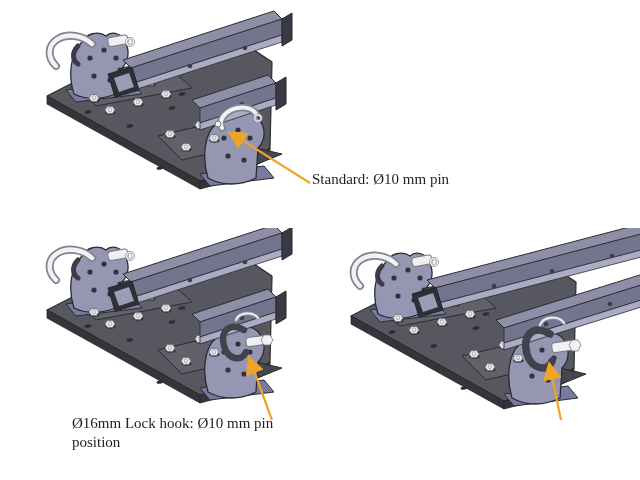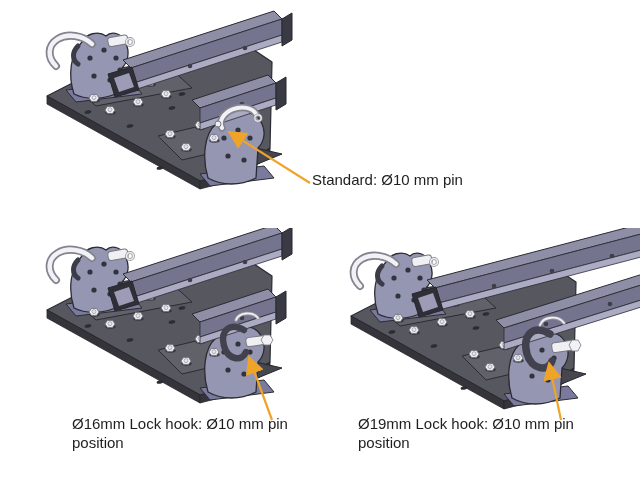--- a/index.html
+++ b/index.html
@@ -1,17 +1,17 @@
 <!DOCTYPE html>
 <html><head>
 <meta charset="utf-8">
 <style>
   html,body{margin:0;padding:0;background:#ffffff;}
   #page{position:relative;width:640px;height:480px;background:#ffffff;overflow:hidden;
-        font-family:Liberation Sans, sans-serif;}
+        font-family:Liberation Serif, serif;}
   .scene{position:absolute;}
   .fig-label{position:absolute;font-size:15px;line-height:19px;color:#1E1E1E;}
   .nowrap{white-space:nowrap;}
   .wrap{width:250px;margin-left:20px;}
   svg{display:block;}
 </style>
 </head>
 <body>
 
 <div id="page">
@@ -176,15 +176,14 @@
   <svg class="scene" style="left:0;top:0" width="640" height="480" viewBox="0 0 640 480">
     <line x1="310" y1="183" x2="229" y2="132" stroke="#EFA428" stroke-width="2.2" marker-end="url(#arr)"></line>
     <line x1="272" y1="420" x2="249" y2="357" stroke="#EFA428" stroke-width="2.2" marker-end="url(#arr)"></line>
     <line x1="561" y1="420" x2="549" y2="363" stroke="#EFA428" stroke-width="2.2" marker-end="url(#arr)"></line>
   </svg>
 
   <div class="fig-label nowrap" style="left:312px;top:170px">Standard: Ø10 mm pin</div>
 
   <div class="fig-label wrap" style="left:52px;top:414px">Ø16mm Lock hook: Ø10 mm pin position</div>
 
-  <div class="fig-label wrap" style="left:338px;top:414px">Ø19mm Lock hook: Ø10 mm pin position</div>
 
 </div>
 
 </body></html>

